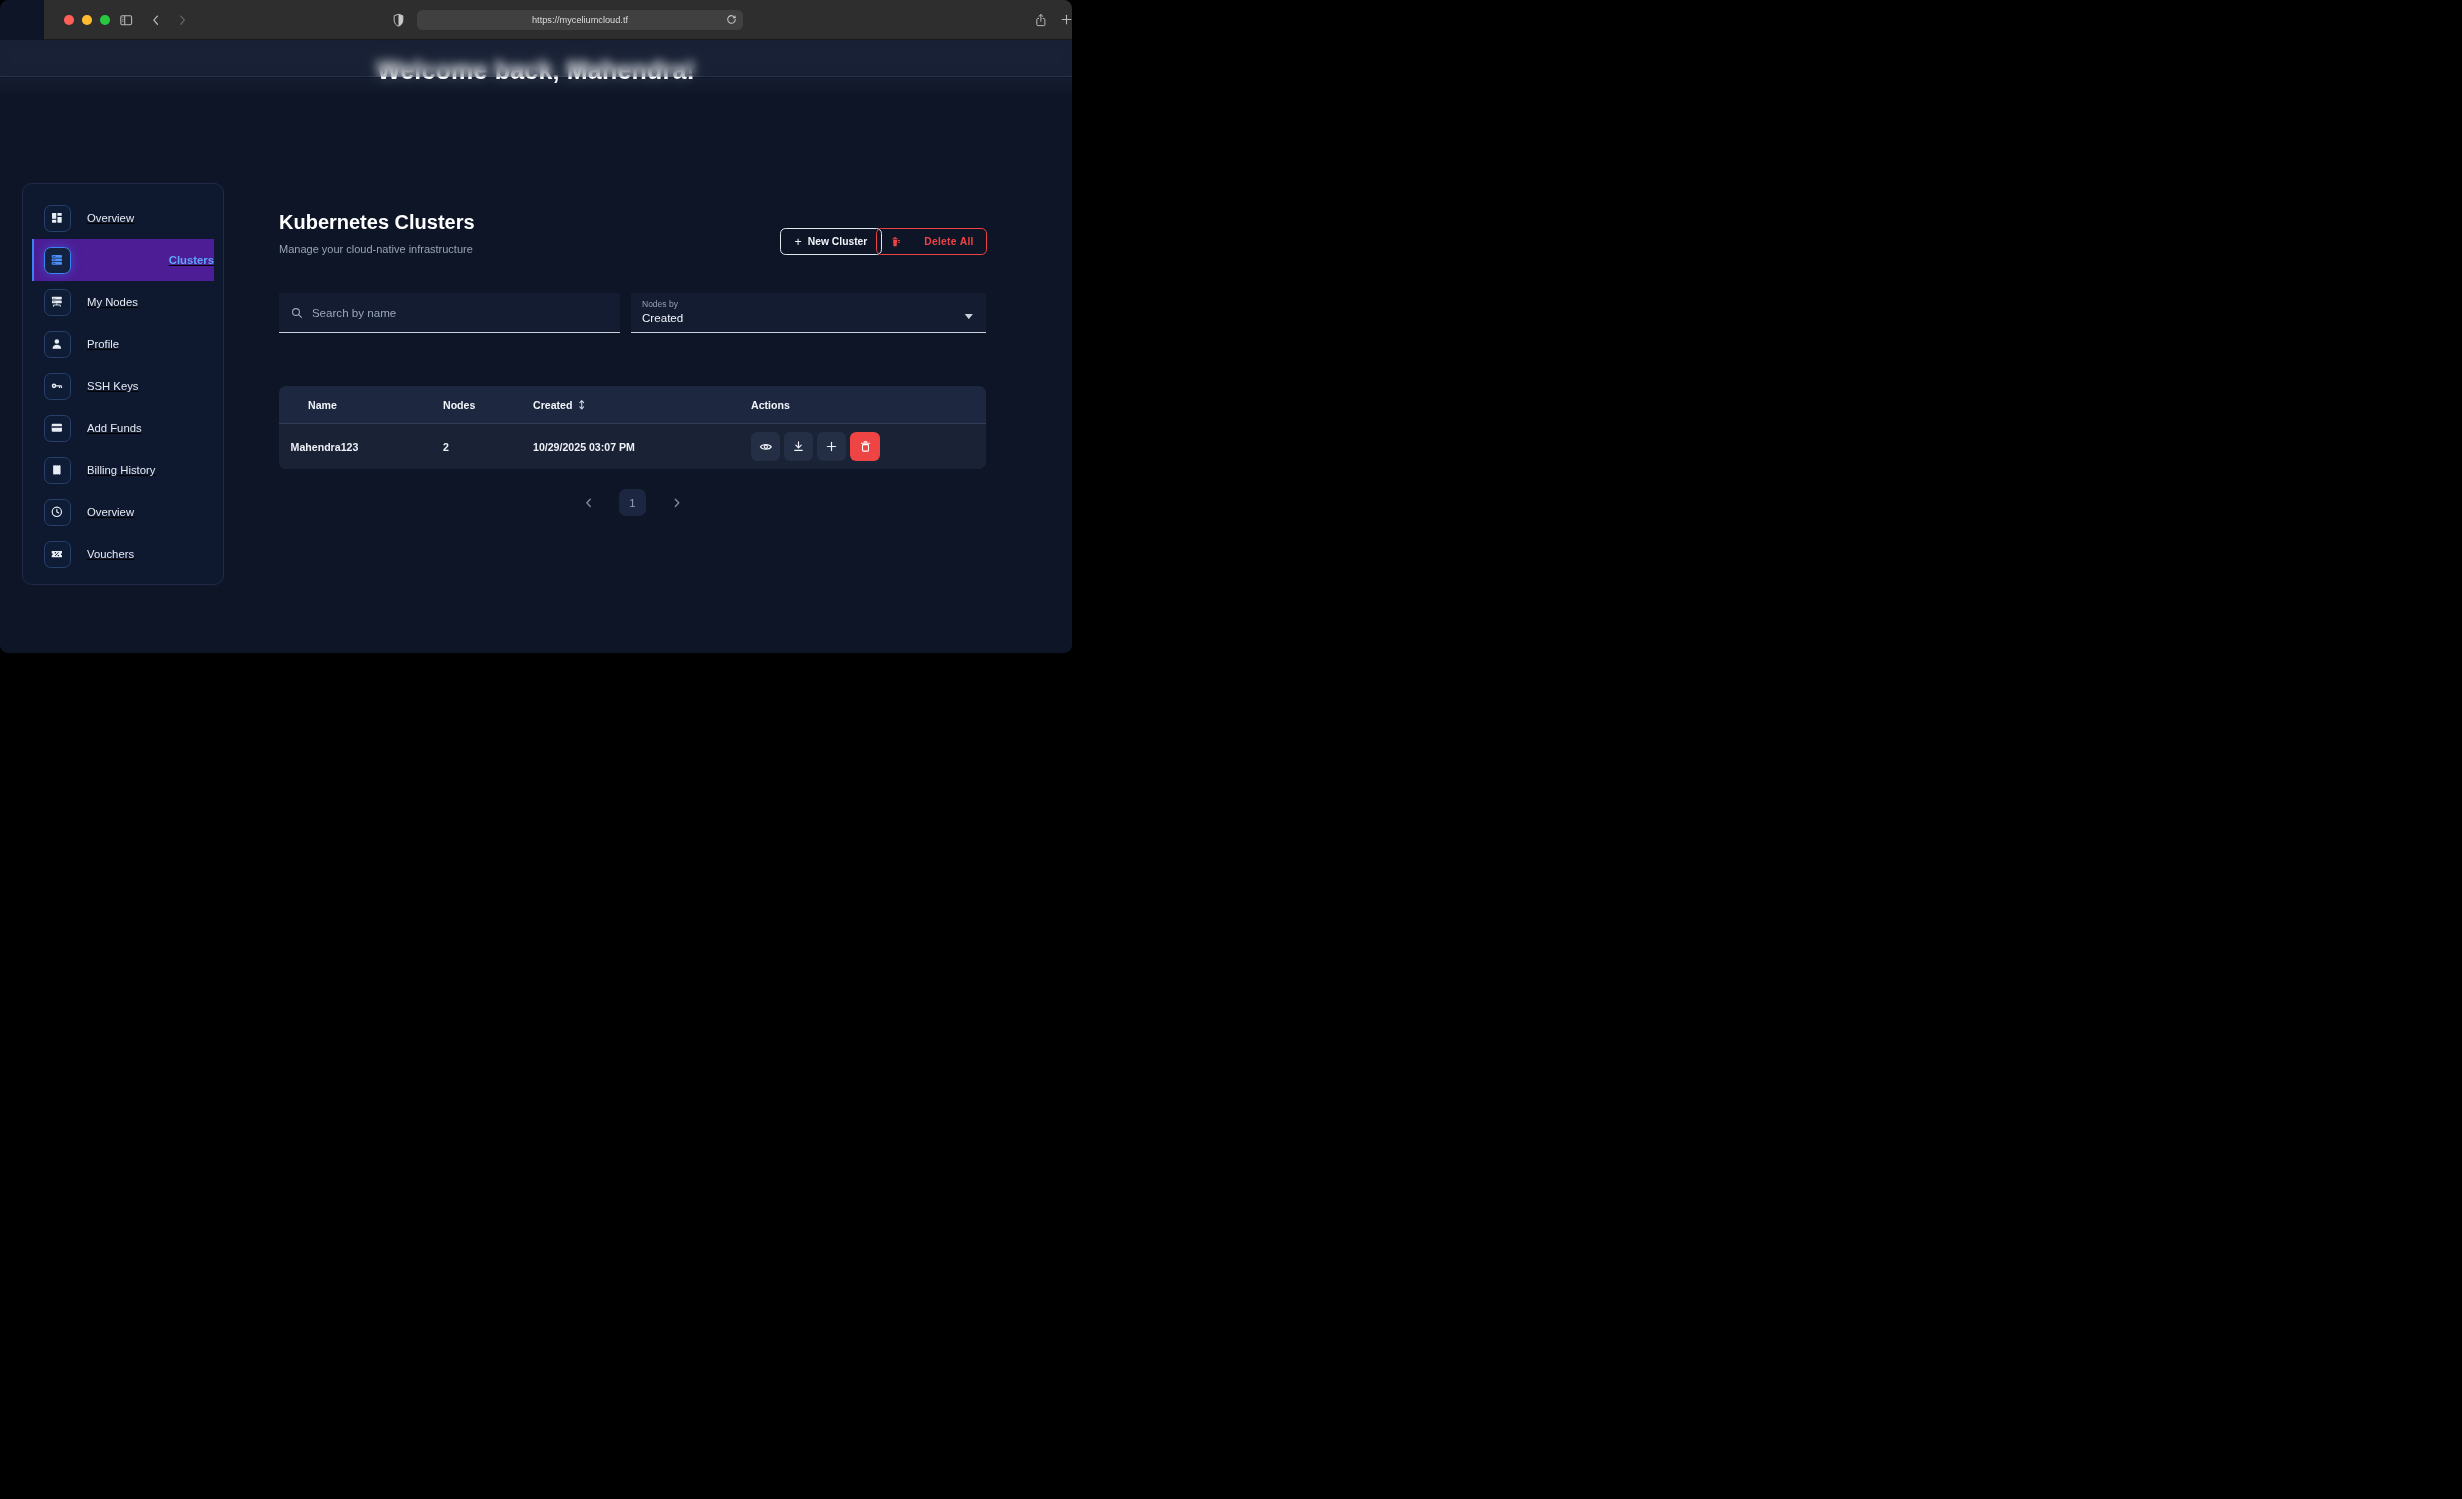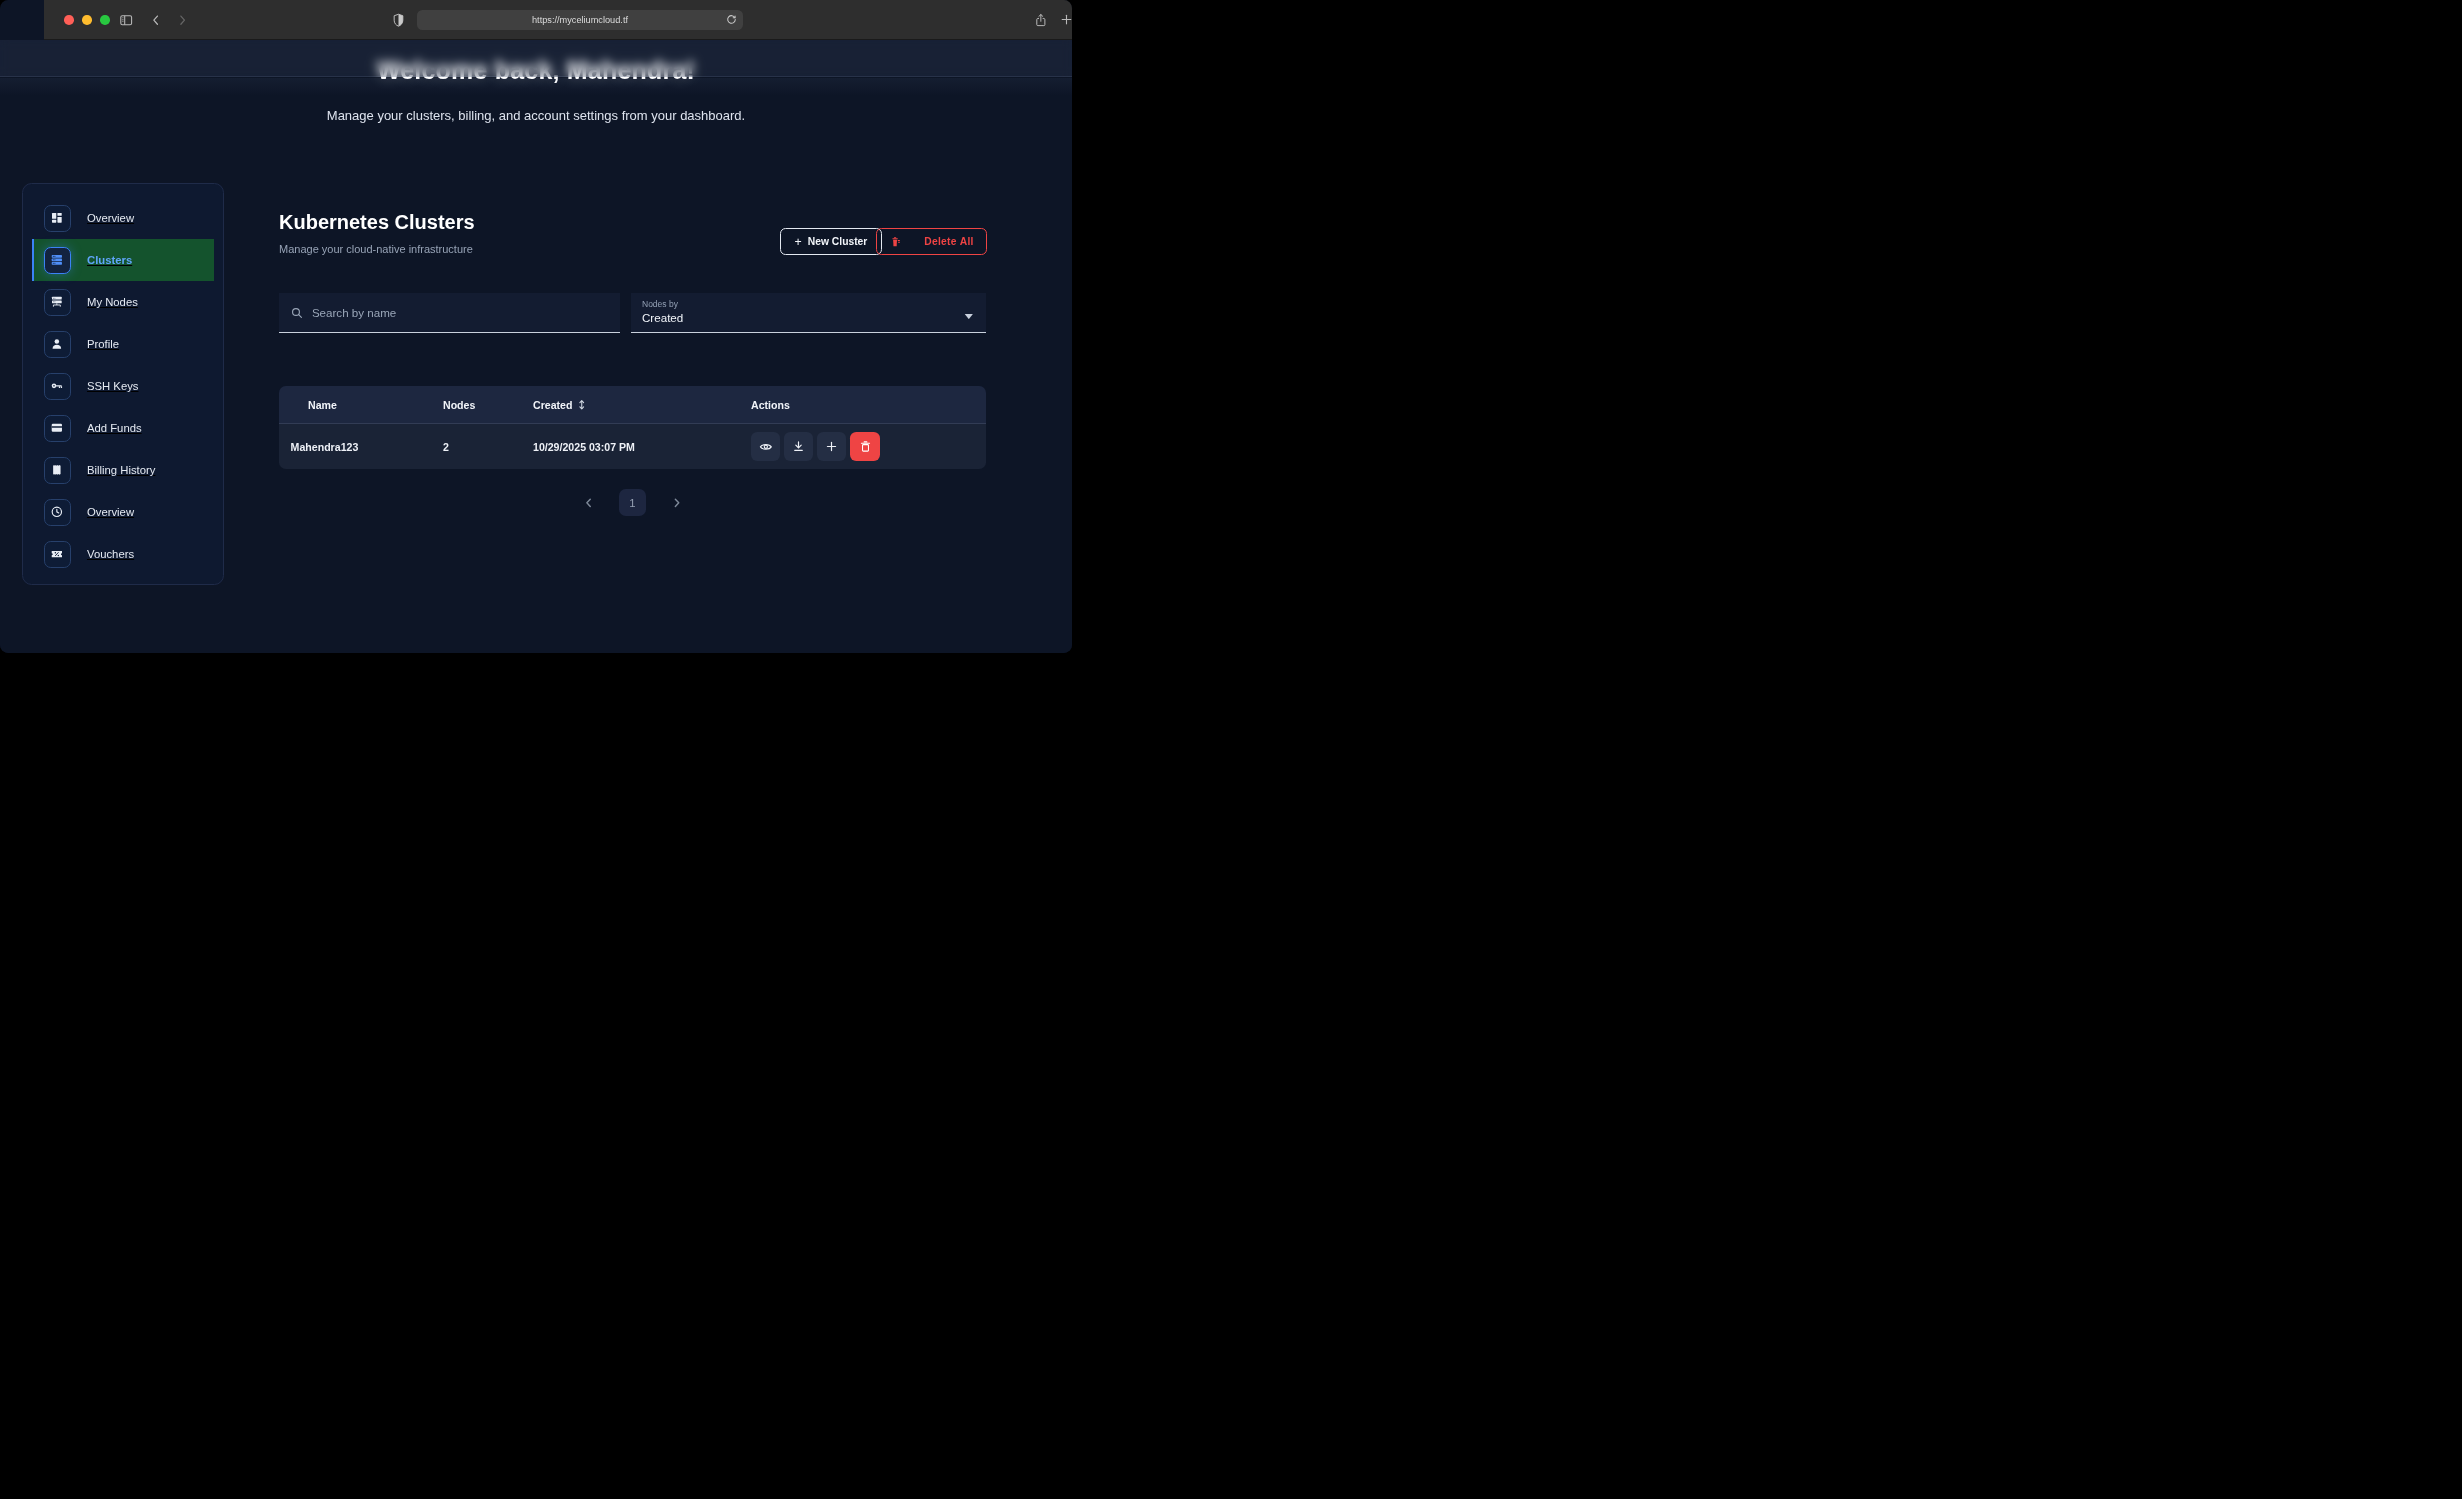--- a/index.html
+++ b/index.html
@@ -25,21 +25,21 @@
   .hero-title { position:absolute; top:16.4px; left:0; right:0; text-align:center; color:#fff; font-size:25px; font-weight:bold; letter-spacing:0.2px; text-shadow:0 0 13.7px rgba(255,255,255,.28); }
   .hero-sub { position:absolute; top:68px; left:0; right:0; text-align:center; color:#dde3ee; font-size:13px; }
   .sticky-band { position:absolute; top:0; left:0; right:0; height:37px; background:rgba(124,146,188,.10); backdrop-filter:blur(4.8px); -webkit-backdrop-filter:blur(4.8px); border-bottom:0.7px solid rgba(165,185,225,.12); }
   .band-glow { position:absolute; top:38px; left:0; right:0; height:18px; background:linear-gradient(rgba(124,146,188,.07), rgba(124,146,188,0)); pointer-events:none; }
 
   
   .sidebar { position:absolute; left:22px; top:143px; width:202px; height:402px; background:#0e1930; border:0.7px solid #1f2b49; border-radius:9.6px; padding:13px 9px;text-decoration:underline; }
   .nav-item { height:42px; display:flex; align-items:center; border-left:2.7px solid transparent; }
   .nav-item .tile { width:27px; height:27px; margin-left:9.6px; border-radius:6.8px; border:0.7px solid #27406b; background:#0e1c36; display:flex; align-items:center; justify-content:center; color:#e8edf5; flex:none; }
   .nav-item .nav-label { margin-left:16.4px; font-size:11.3px; color:#e5eaf2; }
-  .nav-item.active { background:#14532d; border-left-color:#3b82f6; }
+  .nav-item.active { background:#4c1d95; border-left-color:#3b82f6;justify-content:space-between; }
   .nav-item.active .tile { border-color:#3b82f6; background:#13233f; box-shadow:0 0 11px rgba(59,130,246,.4); color:#4f8ff7; }
   .nav-item.active .nav-label { color:#60a5fa; font-weight:bold; }
 
   
   .main-heading { position:absolute; left:279px; top:171px; color:#fff; font-size:20px; font-weight:bold; }
   .main-subheading { position:absolute; left:279px; top:203px; color:#97a3b6; font-size:11px; }
   .btn-new { position:absolute; top:188px; right:190px; height:27px; padding:0 13.7px; display:flex; align-items:center; gap:6.2px; border:1px solid #e3e8f0; border-radius:5.5px; color:#f2f5fa; font-size:10.3px; font-weight:bold; background:transparent; cursor:pointer; }
   .btn-delete-all { position:absolute; top:188px; right:85px; height:27px; padding:0 12.3px; display:flex; align-items:center; gap:23px; border:1px solid #ef4444; border-radius:5.5px; color:#ef4444; font-size:10.3px; font-weight:bold; letter-spacing:0.3px; background:transparent; cursor:pointer; }
 
   .search-field { position:absolute; left:279px; top:253px; width:341px; height:40px; background:#131c31; border-bottom:1.4px solid #c9d1dd; display:flex; align-items:center; padding:0 11px; gap:8.2px; color:#9aa6b8; }
@@ -132,21 +132,20 @@
           <path d="M16 5 H5.5 A2.5 2.5 0 0 0 3 7.5 V18"></path>
       </svg>
     </span>
   </div>
 
   <div class="content">
 
     <div class="hero-title">Welcome back, Mahendra!</div>
     <div class="sticky-band"></div>
     <div class="band-glow"></div>
-    <div class="hero-sub">Manage your clusters, billing, and account settings from your dashboard.</div>
 
     <nav class="sidebar">
 
       <div class="nav-item">
         <span class="tile">
           <svg width="13.7" height="13.7" viewBox="0 0 24 24" fill="currentColor">
             <rect x="3.5" y="3.5" width="7.5" height="10" rx="1"></rect>
               <rect x="3.5" y="15.5" width="7.5" height="5" rx="1"></rect>
             <rect x="13" y="3.5" width="7.5" height="5" rx="1"></rect>
               <rect x="13" y="10.5" width="7.5" height="10" rx="1"></rect>

